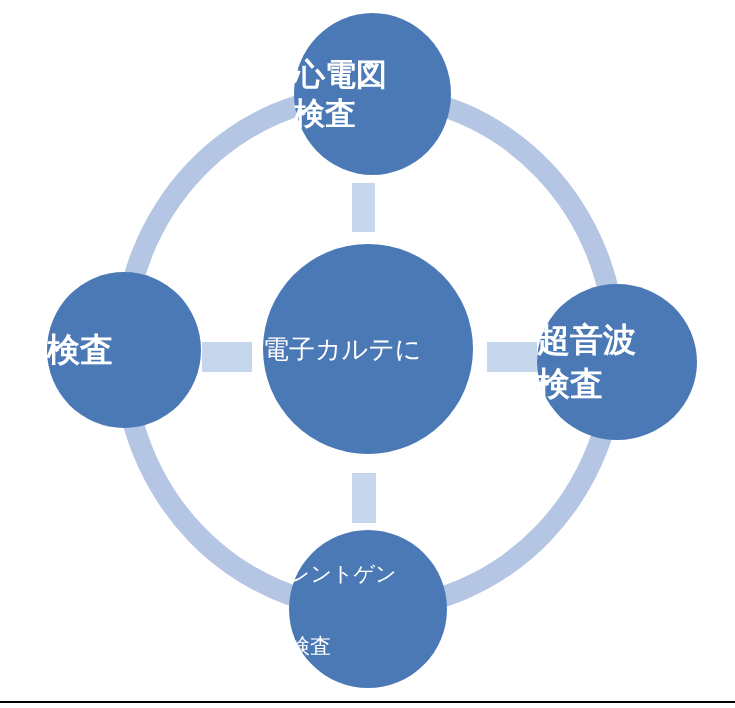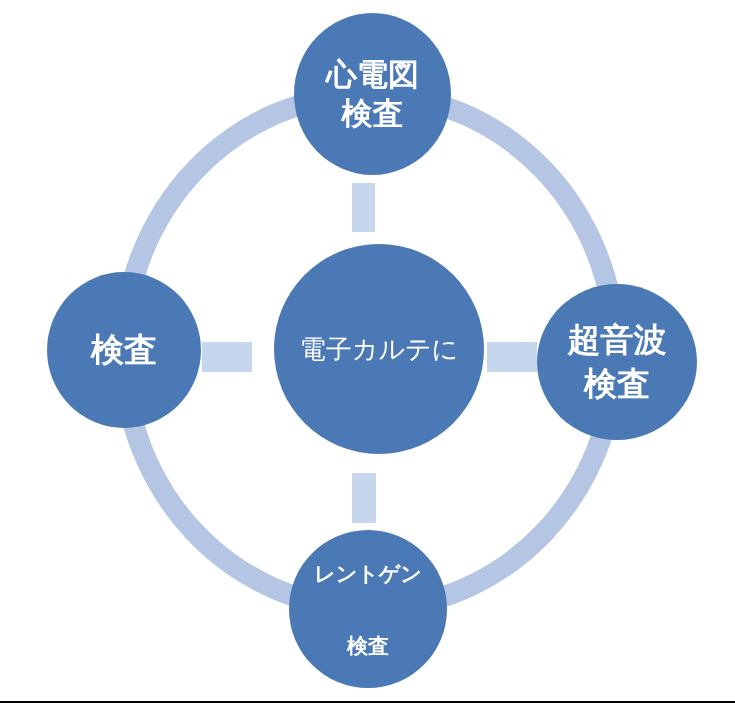--- a/index.html
+++ b/index.html
@@ -39,35 +39,35 @@
   .connector.left   { left: 202px; top: 342px; width: 50px; height: 30px; }
   .connector.right  { left: 487px; top: 342px; width: 50px; height: 30px; }
   
   .node {
     position: absolute;
     border-radius: 50%;
     background: var(--node_fill, #4b79b6);
     color: var(--text, #ffffff);
     display: flex;
     flex-direction: column;
-    align-items: center;
+    align-items: flex-start;
     justify-content: center;
     text-align: center;
   }
   .node span { display: block; white-space: nowrap; }
-  .node-center { left: 274px; top: 244px; width: 210px; height: 210px;
+  .node-center { left: 263px; top: 244px; width: 210px; height: 210px;
                  font-size: 26px; font-weight: 400; line-height: 45px; }
   .node-top    { left: 294px; top: 13px;  width: 157px; height: 162px;
                  font-size: 31px; font-weight: 700; line-height: 39px; }
   .node-left   { left: 47px;  top: 272px; width: 154px; height: 156px;
                  font-size: 33px; font-weight: 700; line-height: 44px; }
   .node-right  { left: 537px; top: 284px; width: 160px; height: 156px;
                  font-size: 33px; font-weight: 700; line-height: 44px; }
   .node-bottom { left: 289px; top: 530px; width: 158px; height: 158px;
-                 font-size: 21px; font-weight: 700; line-height: 27px; gap: 45px; }
+                 font-size: 21px; font-weight: 400; line-height: 27px; gap: 45px; }
   
   .bottom-rule {
     position: absolute;
     left: 0;
     top: 701px;
     width: 735px;
     height: 2px;
     background: var(--rule, #000000);
   }
 </style>

